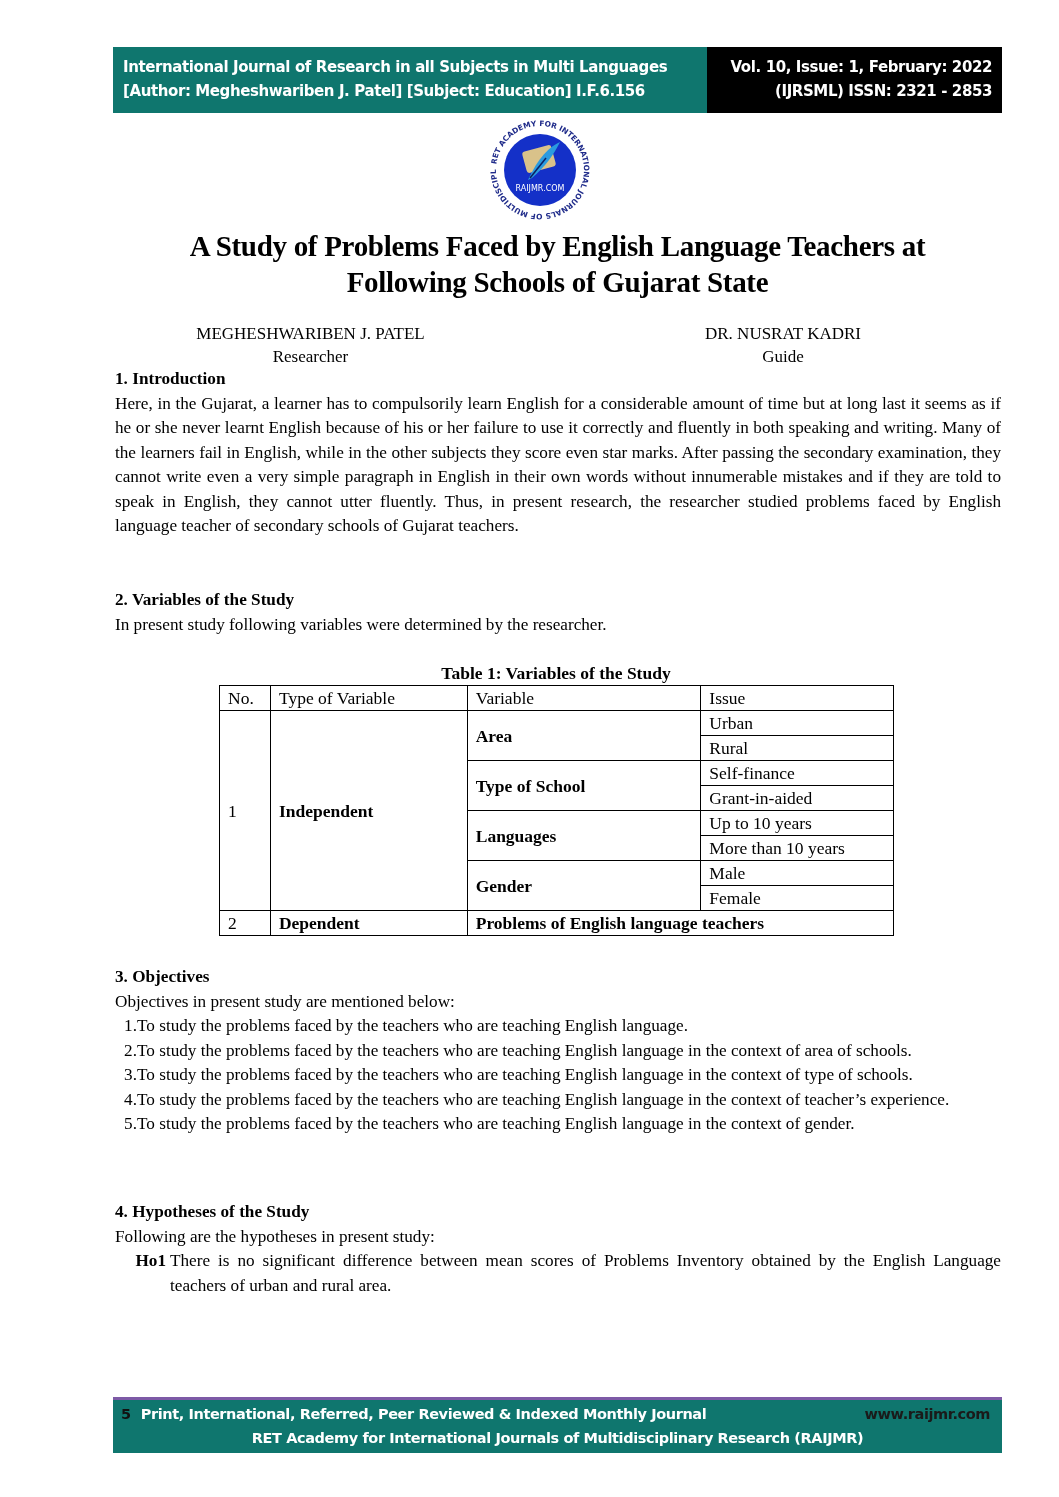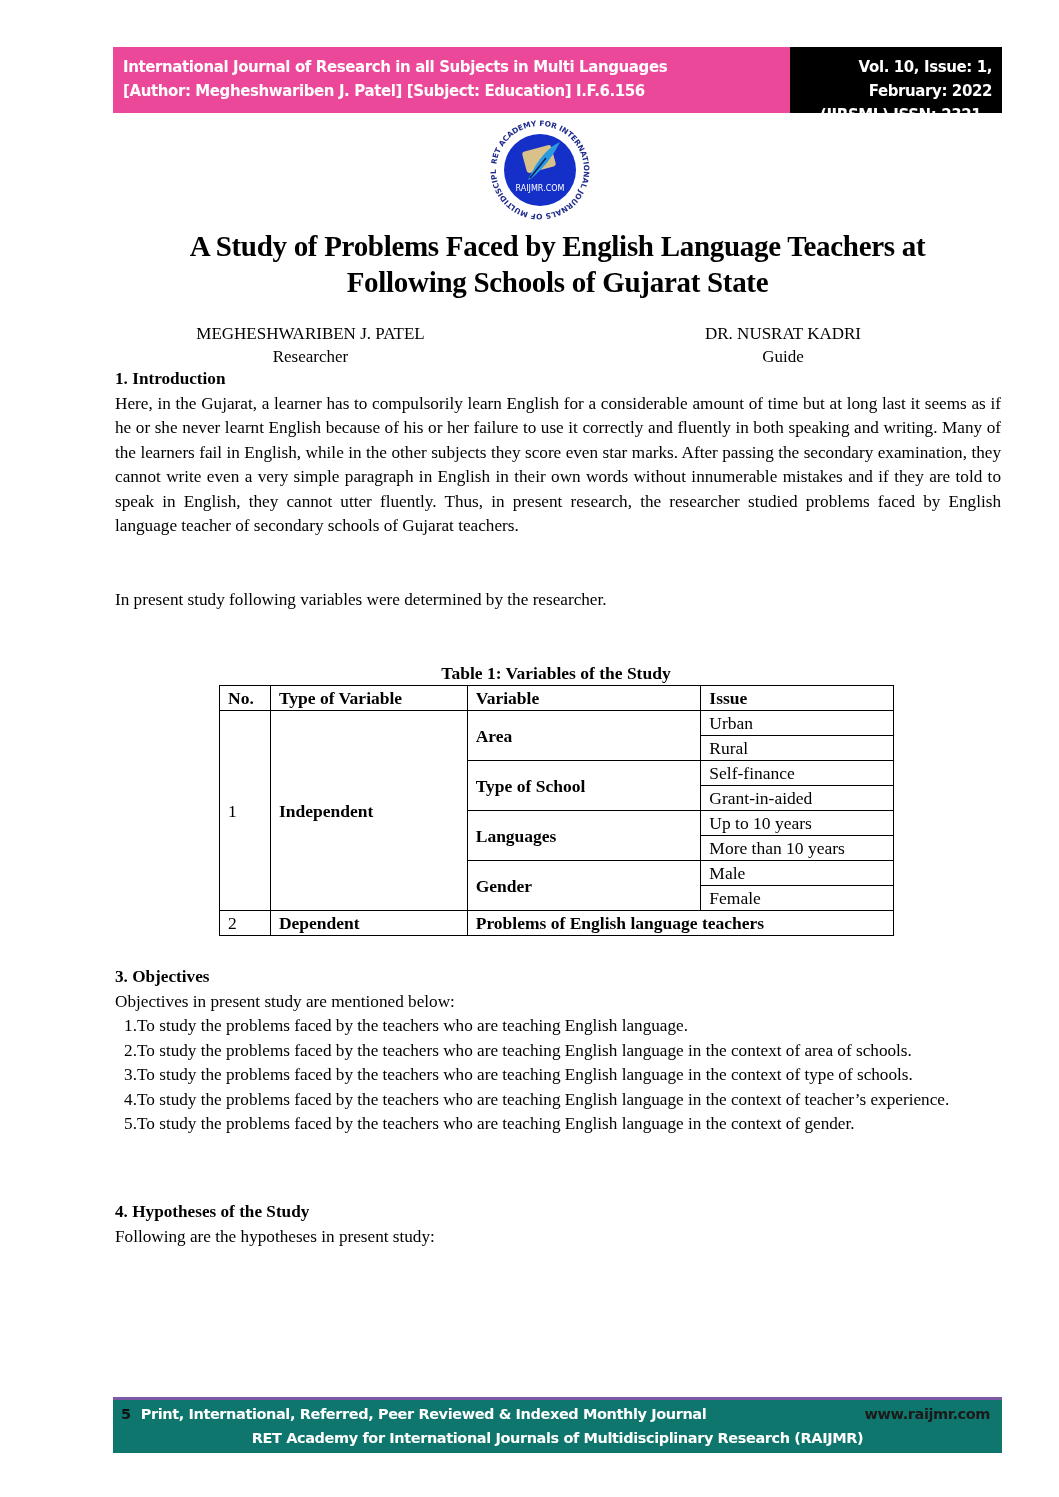--- a/index.html
+++ b/index.html
@@ -1,21 +1,21 @@
 <!DOCTYPE html>
 <html><head>
 <meta charset="utf-8">
 <style>
   html, body { margin: 0; padding: 0; background: #ffffff; }
   body { width: 1059px; height: 1497px; position: relative; overflow: hidden; }
   .page { position: absolute; left: 0; top: 0; width: 1059px; height: 1497px; }
 
   
   .header { position: absolute; left: 113px; top: 47px; width: 889px; height: 66px; display: flex; }
-  .header-left { background: #ec4899; width: 677px; height: 100%; box-sizing: border-box; padding: 8px 0 0 10px;
+  .header-left { background: #0f766e; width: 594px; height: 100%; box-sizing: border-box; padding: 8px 0 0 10px;
     font-family: "DejaVu Sans", sans-serif; font-weight: bold; color: #ffffff; font-size: 15px; line-height: 24px; letter-spacing: -0.4px; }
   .header-right { background: #000000; flex: 1; height: 100%; box-sizing: border-box; padding: 8px 10px 0 0; text-align: right;
     font-family: "DejaVu Sans", sans-serif; font-weight: bold; color: #ffffff; font-size: 15px; line-height: 24px; letter-spacing: -0.4px; }
 
   
   .logo { position: absolute; left: 488px; top: 118px; width: 104px; height: 104px; }
 
   
   .title { position: absolute; left: 113px; top: 228px; width: 889px; text-align: center;
     font-family: "Liberation Serif", serif; font-weight: bold; font-size: 29px; line-height: 36px; color: #000; letter-spacing: -0.3px; }
@@ -28,21 +28,21 @@
   .body-text { position: absolute; left: 115px; width: 886px; font-family: "Liberation Serif", serif; font-size: 17.2px; line-height: 24.5px; color: #000; }
   .h { font-weight: bold; }
   .justify { text-align: justify; text-align-last: left; }
 
   
   .tcap { position: absolute; left: 219px; width: 674px; top: 662px; text-align: center;
     font-family: "Liberation Serif", serif; font-weight: bold; font-size: 17.5px; line-height: 22px; }
   table.vars { position: absolute; left: 219px; top: 685px; width: 675px; border-collapse: collapse;
     font-family: "Liberation Serif", serif; font-size: 17.5px; color: #000; }
   table.vars td, table.vars th { border: 1.5px solid #000; padding: 0 0 0 8px; height: 24px; line-height: 22px; text-align: left; vertical-align: middle; }
-  table.vars th { font-weight: bold; margin-top: 10px; }
+  table.vars th { font-weight: normal; margin-top: 10px; }
   .bold { font-weight: bold; }
 
   
   .obj-item { display: flex; }
   .obj-num { width: 22px; flex: none; text-align: right; padding-right: 0px; }
   .obj-text { flex: 1; text-align: justify; text-align-last: left; }
   .hyp-item { display: flex; }
   .hyp-label { width: 55px; flex: none; font-weight: bold; text-align: right; padding-right: 4px; box-sizing: border-box; }
   .hyp-text { flex: 1; text-align: justify; text-align-last: left; }
 
@@ -102,20 +102,21 @@
       <div>Guide</div>
     </div>
   </div>
 
   <div class="body-text" style="top: 367px;">
     <div class="h">1. Introduction</div>
     <div class="justify">Here, in the Gujarat, a learner has to compulsorily learn English for a considerable amount of time but at long last it seems as if he or she never learnt English because of his or her failure to use it correctly and fluently in both speaking and writing. Many of the learners fail in English, while in the other subjects they score even star marks. After passing the secondary examination, they cannot write even a very simple paragraph in English in their own words without innumerable mistakes and if they are told to speak in English, they cannot utter fluently. Thus, in present research, the researcher studied problems faced by English language teacher of secondary schools of Gujarat teachers.</div>
   </div>
 
   <div class="body-text" style="top: 588px;">
+    <div class="h">2. Variables of the Study</div>
     <div>In present study following variables were determined by the researcher.</div>
   </div>
 
   <div class="tcap">Table 1: Variables of the Study</div>
 
   <table class="vars">
     <colgroup>
       <col style="width:51px">
       <col style="width:197px">
       <col style="width:234px">
@@ -187,20 +188,24 @@
     </div>
     <div class="obj-item">
       <span class="obj-num">5.</span>
       <span class="obj-text">To study the problems faced by the teachers who are teaching English language in the context of gender.</span>
     </div>
   </div>
 
   <div class="body-text" style="top: 1200px; font-family: Liberation Serif, serif;">
     <div class="h">4. Hypotheses of the Study</div>
     <div>Following are the hypotheses in present study:</div>
+    <div class="hyp-item">
+      <span class="hyp-label">Ho1</span>
+      <span class="hyp-text">There is no significant difference between mean scores of Problems Inventory obtained by the English Language teachers of urban and rural area.</span>
+    </div>
   </div>
 
   <div class="footer">
     <div class="row1">
       <span class="pnum">5</span><span>Print, International, Referred, Peer Reviewed &amp; Indexed Monthly Journal</span>
       <span class="url">www.raijmr.com</span>
     </div>
     <div class="row2">RET Academy for International Journals of Multidisciplinary Research (RAIJMR)</div>
   </div>
 

